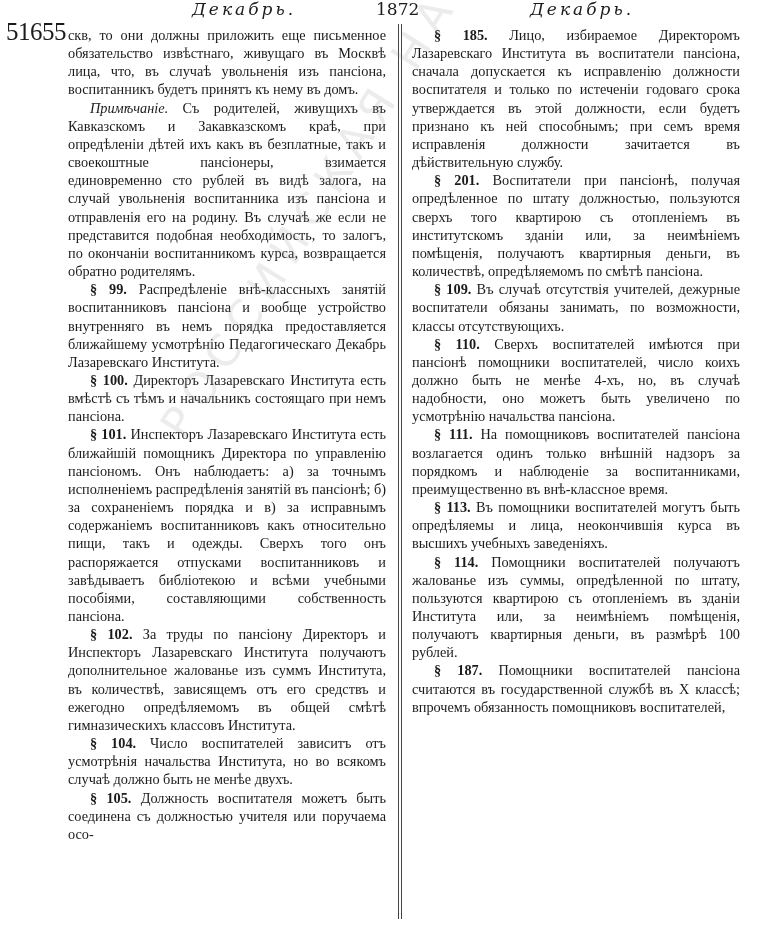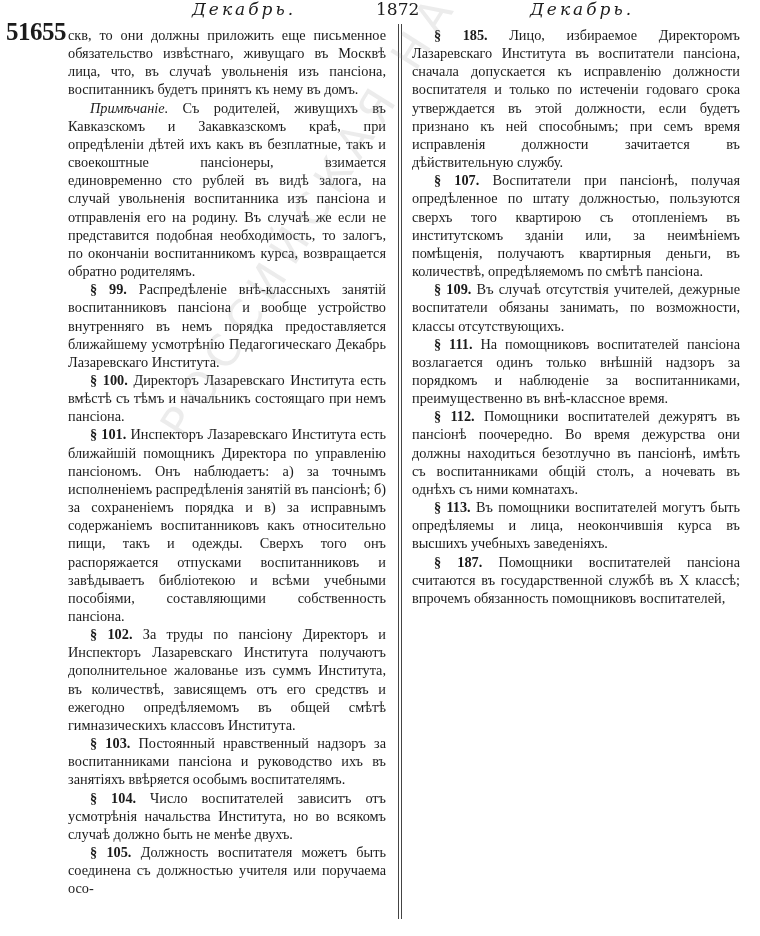--- a/index.html
+++ b/index.html
@@ -3,21 +3,21 @@
 <meta charset="utf-8">
 <style>
   html, body { margin:0; padding:0; background:#ffffff; }
   body { width:760px; height:936px; position:relative; overflow:hidden;
          font-family:"DejaVu Serif", "Liberation Serif", serif; color:#1b1b1b; }
   .page { position:absolute; left:0; top:0; width:760px; height:936px; }
   .header { position:absolute; top:0; left:0; width:652px; height:22px; }
   .hdr-month-left { position:absolute; left:192px; top:-1px; font-style:italic; font-size:17px; letter-spacing:3px; }
   .hdr-year { position:absolute; left:376px; top:-1px; font-size:17px; }
   .hdr-month-right { position:absolute; left:530px; top:-1px; font-style:italic; font-size:17px; letter-spacing:3px; }
-  .law-number { position:absolute; left:6px; top:18px; font-family:"Liberation Serif", serif; font-weight:bold; font-size:25px; letter-spacing:-0.5px; }
+  .law-number { position:absolute; left:6px; top:18px; font-family:"Liberation Serif", serif; font-weight:normal; font-size:25px; letter-spacing:-0.5px; }
   .col { position:absolute; top:26px; font-family:"Liberation Serif", serif; font-size:14.3px; line-height:18.15px; text-align:justify; }
   .col-left { left:68px; width:318px; }
   .col-right { left:412px; width:328px; }
   .divider { position:absolute; left:398px; top:24px; width:4px; height:895px;
              border-left:1.5px solid #444; border-right:1.5px solid #444; box-sizing:border-box; }
   .para { margin:0; text-indent:22px; }
   .para.cont { text-indent:0; }
   .note-label { font-style:italic; }
   .sect { font-weight:bold; }
   .watermark { position:absolute; left:150px; top:420px; font-family:"DejaVu Sans", sans-serif; font-size:44px;
@@ -42,29 +42,29 @@
   <div class="col col-left">
     <p class="para cont">скв, то они должны приложить еще письменное обязательство извѣстнаго, живущаго въ Москвѣ лица, что, въ случаѣ увольненія изъ пансіона, воспитанникъ будетъ принятъ къ нему въ домъ.</p>
     <p class="para">
       <span class="note-label">Примѣчаніе.</span>
       <span>Съ родителей, живущихъ въ Кавказскомъ и Закавказскомъ краѣ, при опредѣленіи дѣтей ихъ какъ въ безплатные, такъ и своекоштные пансіонеры, взимается единовременно сто рублей въ видѣ залога, на случай увольненія воспитанника изъ пансіона и отправленія его на родину. Въ случаѣ же если не представится подобная необходимость, то залогъ, по окончаніи воспитанникомъ курса, возвращается обратно родителямъ.</span>
     </p>
     <p class="para"><span class="sect">§ 99.</span> <span>Распредѣленіе внѣ-классныхъ занятій воспитанниковъ пансіона и вообще устройство внутренняго въ немъ порядка предоставляется ближайшему усмотрѣнію Педагогическаго Декабрь Лазаревскаго Института.</span></p>
     <p class="para"><span class="sect">§ 100.</span> <span>Директоръ Лазаревскаго Института есть вмѣстѣ съ тѣмъ и начальникъ состоящаго при немъ пансіона.</span></p>
     <p class="para"><span class="sect">§ 101.</span> <span>Инспекторъ Лазаревскаго Института есть ближайшій помощникъ Директора по управленію пансіономъ. Онъ наблюдаетъ: а) за точнымъ исполненіемъ распредѣленія занятій въ пансіонѣ; б) за сохраненіемъ порядка и в) за исправнымъ содержаніемъ воспитанниковъ какъ относительно пищи, такъ и одежды. Сверхъ того онъ распоряжается отпусками воспитанниковъ и завѣдываетъ библіотекою и всѣми учебными пособіями, составляющими собственность пансіона.</span></p>
     <p class="para"><span class="sect">§ 102.</span> <span>За труды по пансіону Директоръ и Инспекторъ Лазаревскаго Института получаютъ дополнительное жалованье изъ суммъ Института, въ количествѣ, зависящемъ отъ его средствъ и ежегодно опредѣляемомъ въ общей смѣтѣ гимназическихъ классовъ Института.</span></p>
-    <p class="para"><span class="sect">§ 103.</span> <span>Постоянный нравственный надзоръ за воспитанниками пансіона и руководство ихъ въ занятіяхъ ввѣряется особымъ воспитателямъ.</span></p>
     <p class="para"><span class="sect">§ 104.</span> <span>Число воспитателей зависитъ отъ усмотрѣнія начальства Института, но во всякомъ случаѣ должно быть не менѣе двухъ.</span></p>
     <p class="para"><span class="sect">§ 105.</span> <span>Должность воспитателя можетъ быть соединена съ должностью учителя или поручаема осо-</span></p>
   </div>
 
   <div class="col col-right">
     <p class="para"><span class="sect">§ 185.</span> <span>Лицо, избираемое Директоромъ Лазаревскаго Института въ воспитатели пансіона, сначала допускается къ исправленію должности воспитателя и только по истеченіи годоваго срока утверждается въ этой должности, если будетъ признано къ ней способнымъ; при семъ время исправленія должности зачитается въ дѣйствительную службу.</span></p>
-    <p class="para"><span class="sect">§ 107.</span> <span>Воспитатели при пансіонѣ, получая опредѣленное по штату должностью, пользуются сверхъ того квартирою съ отопленіемъ въ институтскомъ зданіи или, за неимѣніемъ помѣщенія, получаютъ квартирныя деньги, въ количествѣ, опредѣляемомъ по смѣтѣ пансіона.</span></p>
+    <p class="para"><span class="sect">§ 201.</span> <span>Воспитатели при пансіонѣ, получая опредѣленное по штату должностью, пользуются сверхъ того квартирою съ отопленіемъ въ институтскомъ зданіи или, за неимѣніемъ помѣщенія, получаютъ квартирныя деньги, въ количествѣ, опредѣляемомъ по смѣтѣ пансіона.</span></p>
     <p class="para"><span class="sect">§ 109.</span> <span>Въ случаѣ отсутствія учителей, дежурные воспитатели обязаны занимать, по возможности, классы отсутствующихъ.</span></p>
+    <p class="para"><span class="sect">§ 110.</span> <span>Сверхъ воспитателей имѣются при пансіонѣ помощники воспитателей, число коихъ должно быть не менѣе 4-хъ, но, въ случаѣ надобности, оно можетъ быть увеличено по усмотрѣнію начальства пансіона.</span></p>
     <p class="para"><span class="sect">§ 111.</span> <span>На помощниковъ воспитателей пансіона возлагается одинъ только внѣшній надзоръ за порядкомъ и наблюденіе за воспитанниками, преимущественно въ внѣ-классное время.</span></p>
-    <p class="para"><span class="sect">§ 112.</span> <span>Помощники воспитателей дежурятъ въ пансіонѣ поочередно. Во время дежурства они должны находиться безотлучно въ пансіонѣ, имѣть съ воспитанниками общій столъ, а ночевать въ однѣхъ съ ними комнатахъ.</span></p>
     <p class="para"><span class="sect">§ 113.</span> <span>Въ помощники воспитателей могутъ быть опредѣляемы и лица, неокончившія курса въ высшихъ учебныхъ заведеніяхъ.</span></p>
+    <p class="para"><span class="sect">§ 114.</span> <span>Помощники воспитателей получаютъ жалованье изъ суммы, опредѣленной по штату, пользуются квартирою съ отопленіемъ въ зданіи Института или, за неимѣніемъ помѣщенія, получаютъ квартирныя деньги, въ размѣрѣ 100 рублей.</span></p>
     <p class="para"><span class="sect">§ 187.</span> <span>Помощники воспитателей пансіона считаются въ государственной службѣ въ X классѣ; впрочемъ обязанность помощниковъ воспитателей,</span></p>
   </div>
 
   <div class="watermark">РОССИЙСКАЯ НАЦИОНАЛЬНАЯ БИБЛИОТЕКА</div>
 </div>
 
 </body></html>

